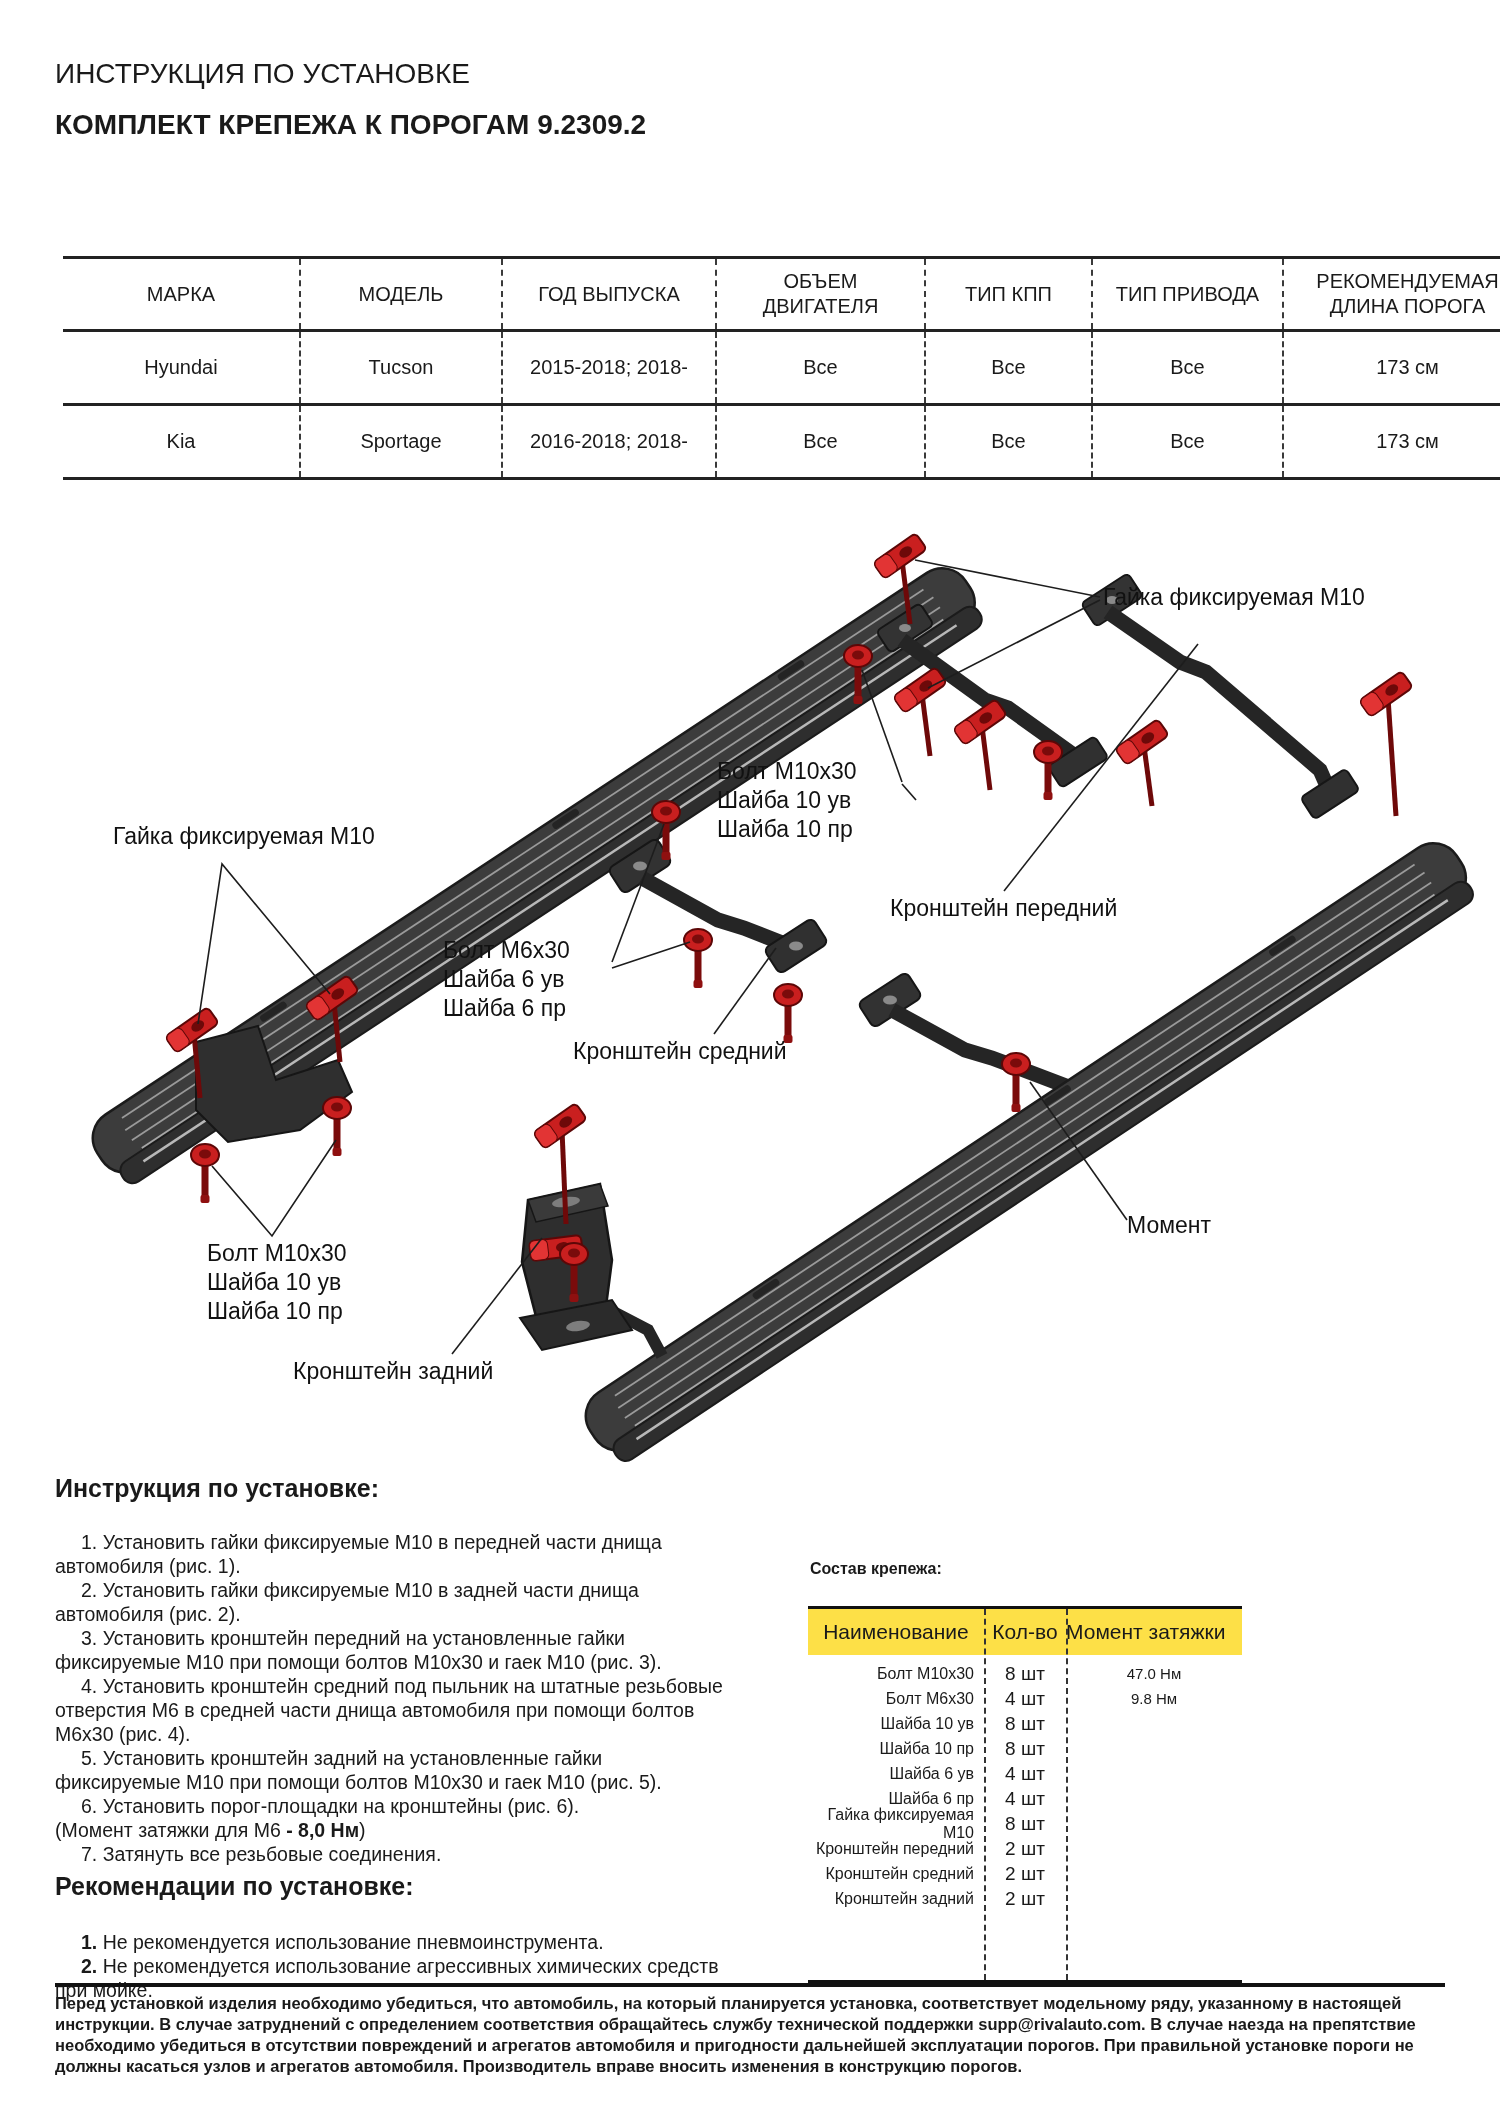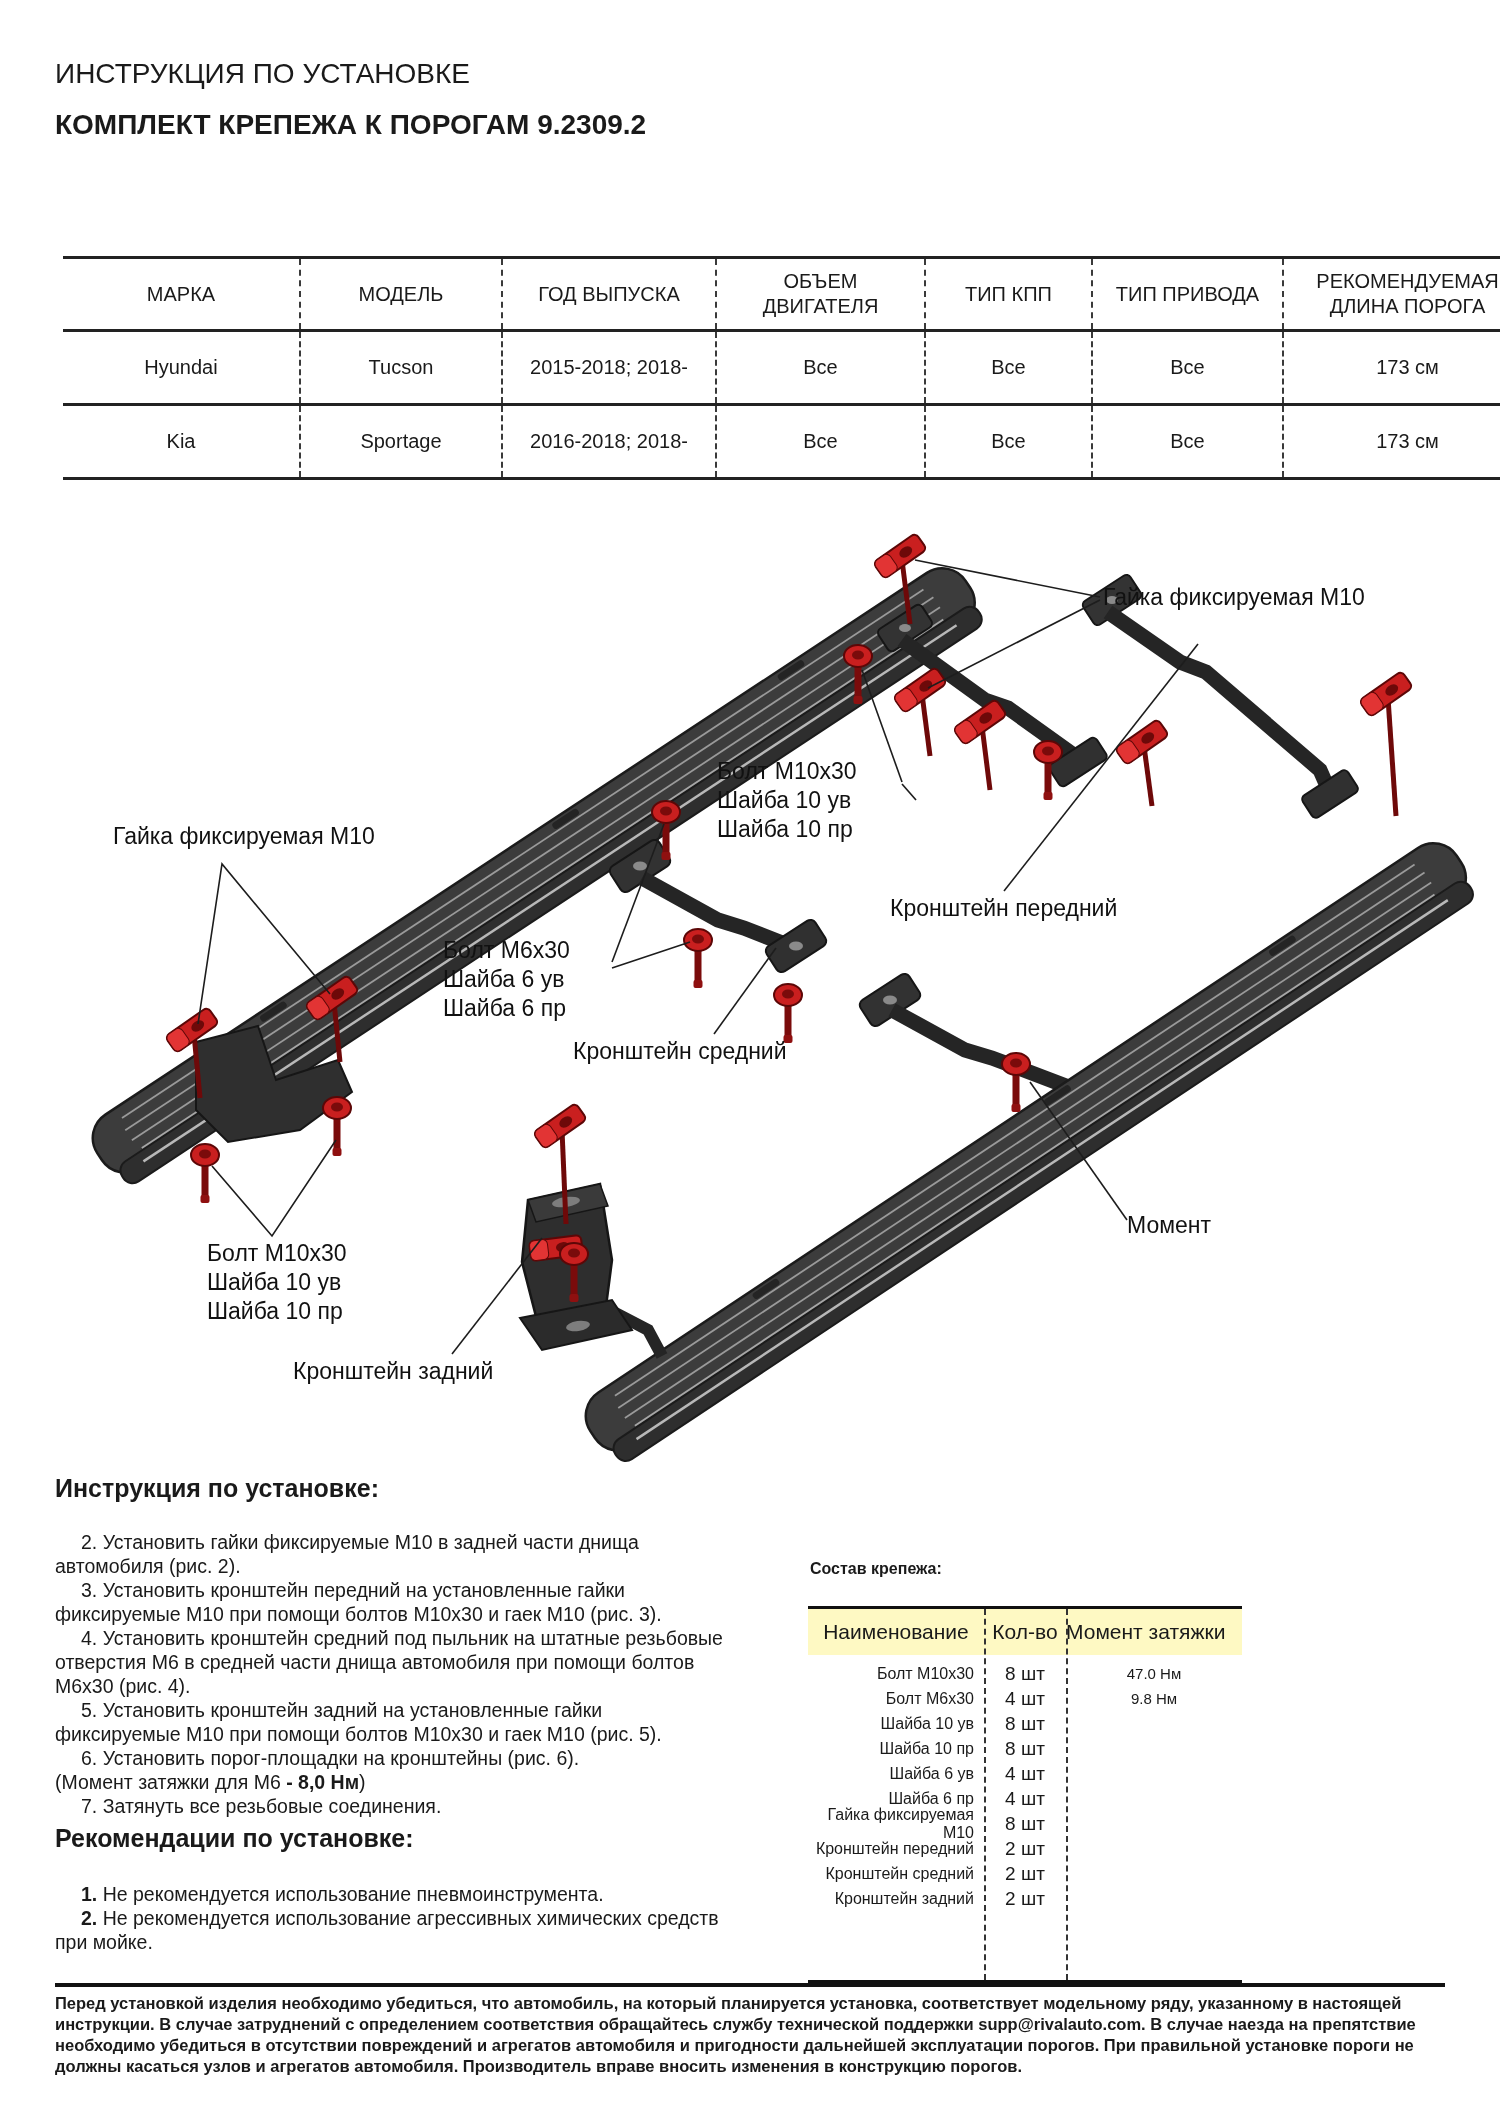--- a/index.html
+++ b/index.html
@@ -26,21 +26,21 @@
   .torque-note .b{font-weight:bold;}
   .rec-heading{font-size:25px;font-weight:bold;margin:6px 0 30px 0;line-height:28px;}
   .rec{margin:0;text-indent:26px;}
   .rec .n{font-weight:bold;}
   
   .hw-title{position:absolute;left:810px;top:1560px;font-size:16px;font-weight:bold;}
   .hw{position:absolute;left:808px;top:1606px;width:434px;height:371px;
       border-top:3px solid #111;border-bottom:3px solid #111;}
   .hw .sep{position:absolute;top:0;bottom:0;border-left:2px dashed #333;}
   .hw .sep1{left:176px;} .hw .sep2{left:258px;}
-  .hw-head{display:flex;height:46px;background:#fef9c3;align-items:center;font-size:21px;}
+  .hw-head{display:flex;height:46px;background:#fde047;align-items:center;font-size:21px;}
   .hw-head .c1{width:176px;text-align:center;}
   .hw-head .c2{width:82px;text-align:center;}
   .hw-head .c3{flex:1;text-align:left;}
   .hw-body{margin-top:6px;}
   .hw-row{display:flex;height:25px;align-items:center;}
   .hw-name{width:166px;text-align:right;padding-right:10px;font-size:16px;}
   .hw-qty{width:82px;text-align:center;font-size:19px;}
   .hw-torque{flex:1;text-align:center;font-size:15px;}
   
   .footer-rule{position:absolute;left:55px;top:1983px;width:1390px;border-top:4px solid #111;}
@@ -217,20 +217,21 @@
   <div class="dlabel" style="left:1127px;top:1211px;">Момент</div>
   <div class="dlabel" style="left:207px;top:1239px;">
     <div>Болт М10х30</div>
     <div>Шайба 10 ув</div>
     <div>Шайба 10 пр</div>
   </div>
   <div class="dlabel" style="left:293px;top:1357px;">Кронштейн задний</div>
 
   <div class="instructions">
     <div class="sec-heading">Инструкция по установке:</div>
+    <p class="step">1. Установить гайки фиксируемые М10 в передней части днища автомобиля (рис. 1).</p>
     <p class="step">2. Установить гайки фиксируемые М10 в задней части днища автомобиля (рис. 2).</p>
     <p class="step">3. Установить кронштейн передний на установленные гайки фиксируемые М10 при помощи болтов М10х30 и гаек М10 (рис. 3).</p>
     <p class="step">4. Установить кронштейн средний под пыльник на штатные резьбовые отверстия М6 в средней части днища автомобиля при помощи болтов М6х30 (рис. 4).</p>
     <p class="step">5. Установить кронштейн задний на установленные гайки фиксируемые М10 при помощи болтов М10х30 и гаек М10 (рис. 5).</p>
     <p class="step">6. Установить порог-площадки на кронштейны (рис. 6).</p>
     <p class="torque-note"><span>(Момент затяжки для М6 </span><span class="b"> - 8,0 Нм</span><span>)</span></p>
     <p class="step">7. Затянуть все резьбовые соединения.</p>
     <div class="rec-heading">Рекомендации по установке:</div>
     <p class="rec"><span class="n">1.</span><span> Не рекомендуется использование пневмоинструмента.</span></p>
     <p class="rec"><span class="n">2.</span><span> Не рекомендуется использование агрессивных химических средств при мойке.</span></p>

